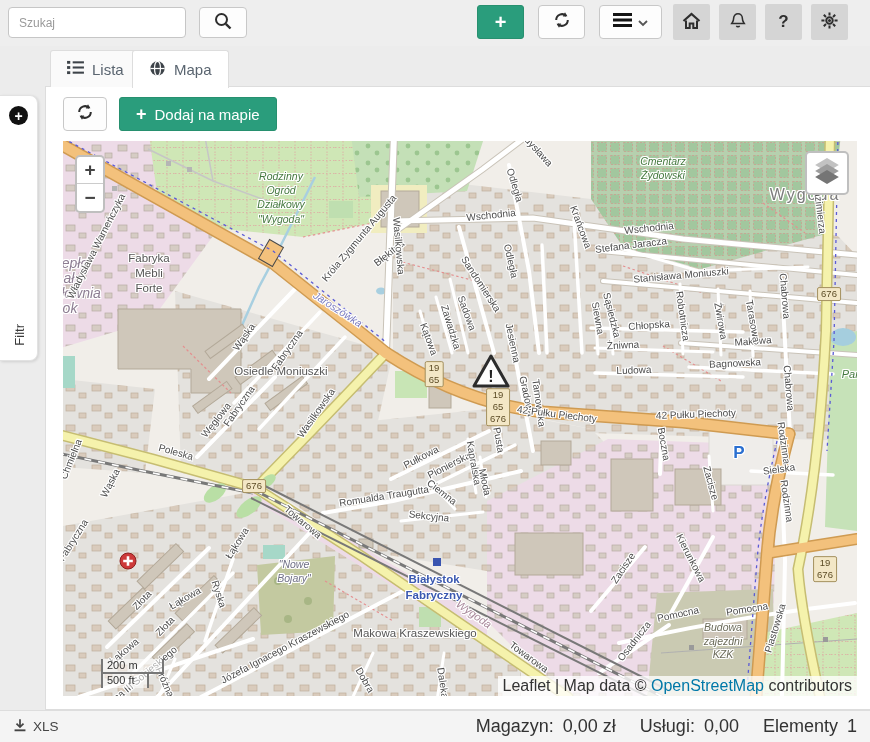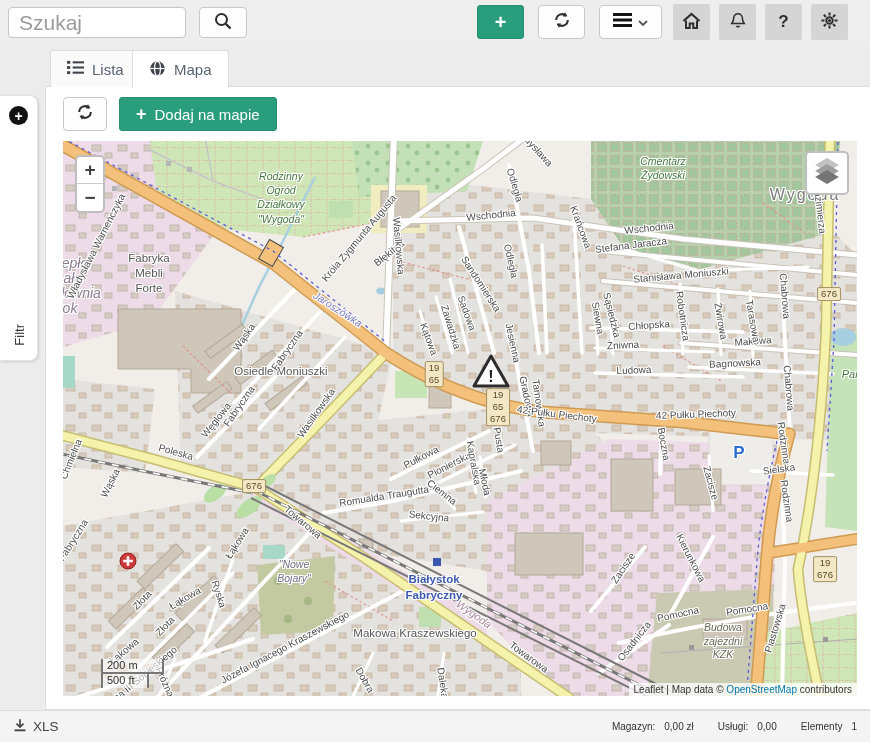--- a/index.html
+++ b/index.html
@@ -1,21 +1,21 @@
 <!DOCTYPE html>
 <html><head>
 <meta charset="utf-8">
 <style>
   * { margin:0; padding:0; box-sizing:border-box; }
   html,body { width:870px; height:742px; }
   body { font-family:"Liberation Sans",sans-serif; background:#ececec; position:relative; overflow:hidden; }
 
   
   .topbar { position:absolute; left:0; top:0; width:870px; height:46px; background:#eeeeee; }
-  .search-input { position:absolute; left:8px; top:7px; width:178px; height:31px; border:1px solid #c6c6c6; border-radius:4px; background:#fff; padding:14px 10px; font-size:21px; color:#333; outline:none; }
+  .search-input { position:absolute; left:8px; top:7px; width:178px; height:31px; border:1px solid #c6c6c6; border-radius:4px; background:#fff; padding:14px 10px; font-size:12px; color:#333; outline:none; }
   .search-input::placeholder { color:#9a9a9a; }
   .btn { position:absolute; display:flex; align-items:center; justify-content:center; border:1px solid #c8c8c8; border-radius:4px; background:#fdfdfd; cursor:pointer; }
   .btn-search { left:199px; top:7px; width:48px; height:31px; }
   .btn-green { background:#2a9d7c; border:1px solid #27906f; border-radius:3px; color:#fff; }
   .btn-add { left:477px; top:5px; width:47px; height:34px; font-size:20px; font-weight:bold; }
   .btn-refresh-top { left:538px; top:5px; width:47px; height:34px; }
   .btn-menu { left:599px; top:5px; width:63px; height:34px; gap:6px; }
   .sq { position:absolute; top:4px; width:37px; height:36px; background:#d5d5d5; display:flex; align-items:center; justify-content:center; cursor:pointer; border:none; border-radius:2px; }
   .sq-home { left:673px; } .sq-bell { left:719px; } .sq-help { left:765px; font-size:17px; font-weight:bold; color:#2e2e2e; } .sq-gear { left:811px; }
 
@@ -31,21 +31,21 @@
   .btn-add-map .plus { font-size:18px; font-weight:bold; }
 
   
   .side { position:absolute; left:0; top:95px; width:38px; height:266px; background:#fff; border:1px solid #e2e2e2; border-left:none; border-radius:0 8px 8px 0; box-shadow:1px 1px 3px rgba(0,0,0,.12); z-index:8; }
   .side-plus { position:absolute; left:9px; top:10px; width:19px; height:19px; border-radius:50%; background:#111; color:#fff; font-size:14px; font-weight:bold; display:flex; align-items:center; justify-content:center; line-height:1; cursor:pointer; }
   .side-label { position:absolute; bottom:14px; left:50%; transform:translateX(-50%) ; writing-mode:vertical-rl; text-orientation:mixed; transform:translateX(-50%) rotate(180deg); font-size:13px; color:#3a3a3a; }
 
   
   .footer { position:absolute; left:0; bottom:0; width:870px; height:32px; background:#f4f4f4; border-top:1px solid #ddd; display:flex; align-items:center; font-size:13.5px; color:#333; z-index:9; }
   .footer-xls { display:flex; align-items:center; gap:6px; margin-left:13px; cursor:pointer; color:#444; }
-  .footer-right { margin-left:auto; margin-right:13px; display:flex; align-items:center; gap:24px; font-size:10px; }
+  .footer-right { margin-left:auto; margin-right:13px; display:flex; align-items:center; gap:24px; font-size:18px; }
   .fitem { display:flex; gap:9px; }
 
   
   .map { position:absolute; left:17px; top:54px; width:794px; height:555px; overflow:hidden; background:#f1eee9; cursor:grab; }
   .map svg.base { position:absolute; left:0; top:0; }
   .labels { position:absolute; left:0; top:0; width:794px; height:555px; pointer-events:none; z-index:3; }
   .mlabel { position:absolute; white-space:pre; font-size:10px; color:#4d4d4d;
     text-shadow:-1px 0 #fff,1px 0 #fff,0 -1px #fff,0 1px #fff,-1px -1px #fff,1px 1px #fff,-1px 1px #fff,1px -1px #fff; }
   .mlabel.pl  { font-size:11.5px; color:#555; white-space:pre-line; text-align:center; line-height:1.3; }
   .mlabel.plb { font-size:16px; color:#7c7c7c; letter-spacing:2px; }
@@ -62,21 +62,21 @@
 
   
   .lf-zoom { position:absolute; left:12px; top:14px; width:30px; background:#fff; border:2px solid rgba(0,0,0,.25); border-radius:5px; z-index:5; overflow:hidden; }
   .lf-zoom div { width:26px; height:27px; display:flex; align-items:center; justify-content:center; font-size:19px; font-weight:bold; color:#444; cursor:pointer; }
   .lf-zoom div:first-child { border-bottom:1px solid #ccc; }
   .lf-layers { position:absolute; right:8px; top:10px; width:44px; height:44px; background:#fff; border:2px solid rgba(0,0,0,.25); border-radius:5px; display:flex; align-items:center; justify-content:center; z-index:5; cursor:pointer; }
   .lf-scale { position:absolute; left:10px; bottom:8px; z-index:5; font-size:11px; color:#333;padding-left:28px; }
   .lf-scale .ln { background:rgba(255,255,255,.55); padding:0 4px 1px 4px; }
   .lf-scale .m  { width:63px; border:2px solid #777; border-top:none; }
   .lf-scale .ft { width:48px; border:2px solid #777; border-top:none; margin-top:0px; border-top:2px solid #777; margin-top:-2px; border-bottom:none; padding-bottom:2px; }
-  .lf-attr { position:absolute; right:0; bottom:0; background:rgba(255,255,255,.78); font-size:10px; color:#333; padding:1px 5px; z-index:5; white-space:pre; }
+  .lf-attr { position:absolute; right:0; bottom:0; background:rgba(255,255,255,.78); font-size:16px; color:#333; padding:1px 5px; z-index:5; white-space:pre; }
   .lf-attr .osm { color:#0078a8; cursor:pointer; }
 
   .marker { position:absolute; z-index:4; }
 </style>
 </head>
 <body>
 
 <div class="topbar">
   <input class="search-input" placeholder="Szukaj" style="">
   <div class="btn btn-search">

